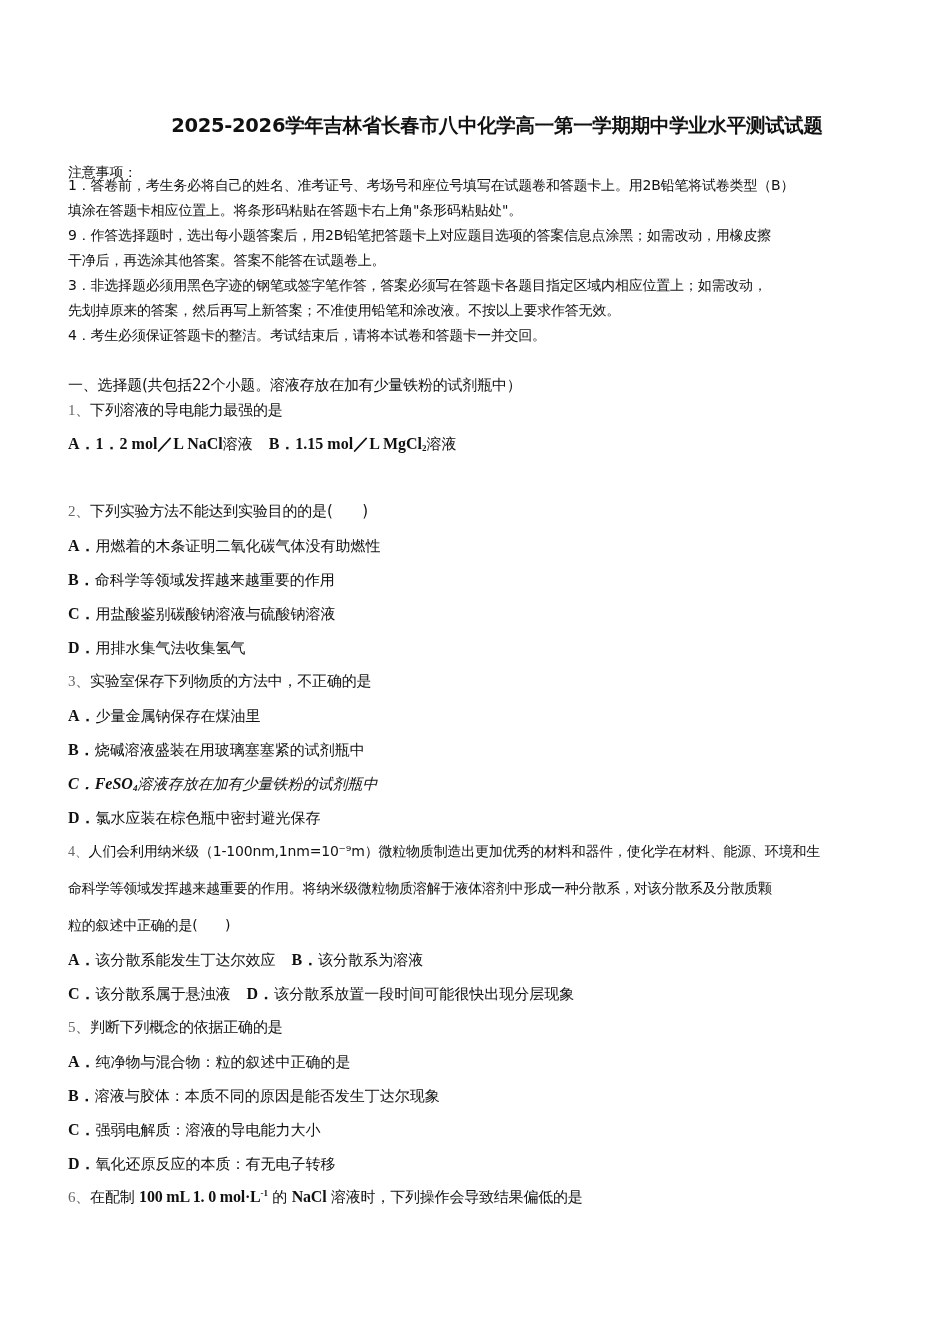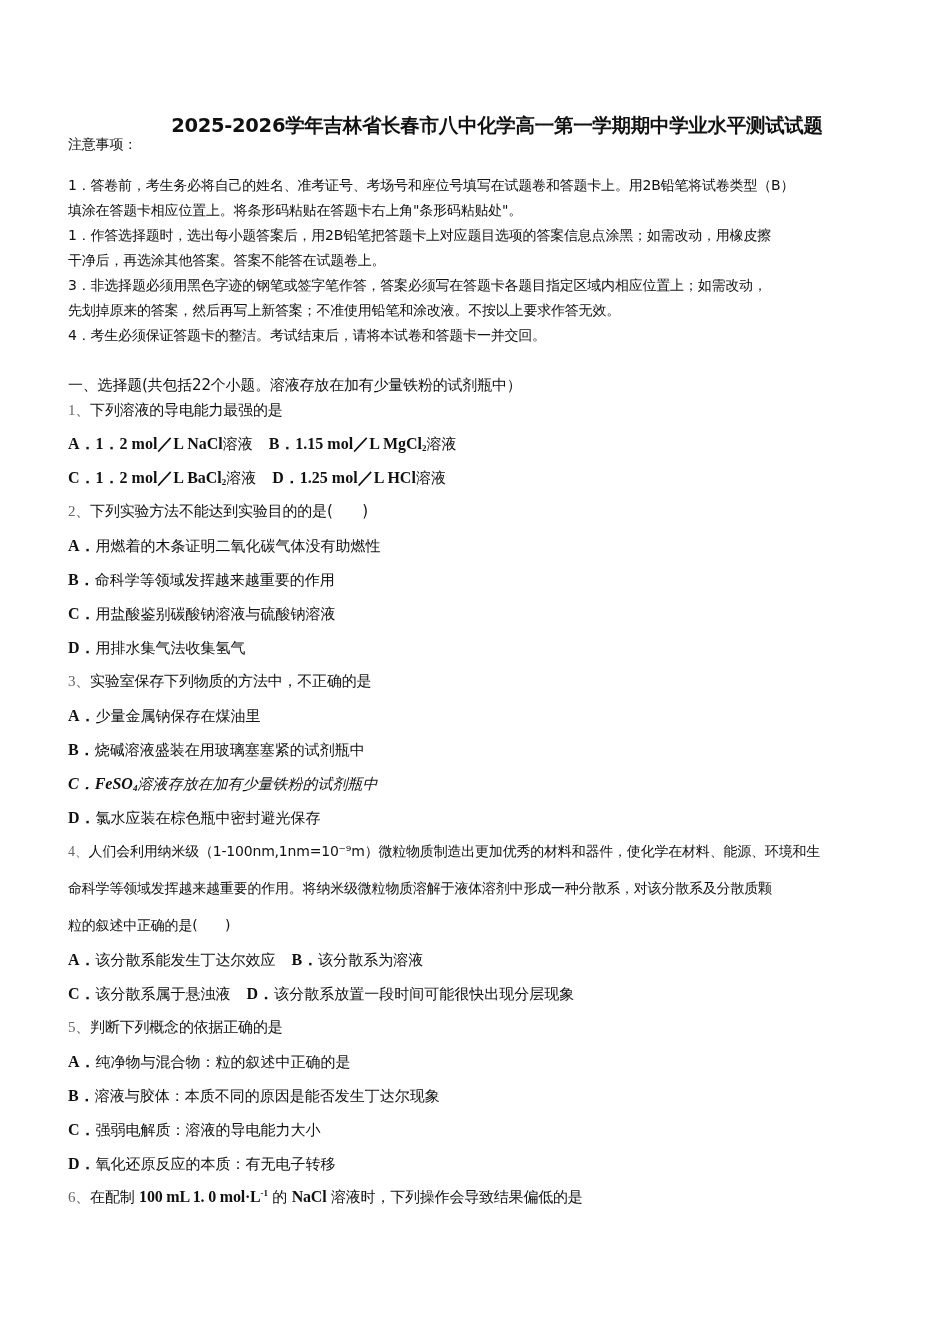--- a/index.html
+++ b/index.html
@@ -19,39 +19,36 @@
   .sup { font-size: 9px; vertical-align: 6px; }
   .gap { display: inline-block; width: 16px; }
 </style>
 </head>
 <body>
 
 <div class="page">
 
   <div class="title">2025-2026学年吉林省长春市八中化学高一第一学期期中学业水平测试试题</div>
 
-  <div class="line notice" style="top:136px;">注意事项：</div>
+  <div class="line notice" style="top:164px;">注意事项：</div>
   <div class="line notice" style="top:177px;">1．答卷前，考生务必将自己的姓名、准考证号、考场号和座位号填写在试题卷和答题卡上。用2B铅笔将试卷类型（B）</div>
   <div class="line notice" style="top:202px;">填涂在答题卡相应位置上。将条形码粘贴在答题卡右上角"条形码粘贴处"。</div>
-  <div class="line notice" style="top:227px;">1．作答选择题时，选出每小题答案后，用2B铅笔把答题卡上对应题目选项的答案信息点涂黑；如需改动，用橡皮擦</div>
+  <div class="line notice" style="top:227px;">9．作答选择题时，选出每小题答案后，用2B铅笔把答题卡上对应题目选项的答案信息点涂黑；如需改动，用橡皮擦</div>
   <div class="line notice" style="top:252px;">干净后，再选涂其他答案。答案不能答在试题卷上。</div>
   <div class="line notice" style="top:277px;">3．非选择题必须用黑色字迹的钢笔或签字笔作答，答案必须写在答题卡各题目指定区域内相应位置上；如需改动，</div>
   <div class="line notice" style="top:302px;">先划掉原来的答案，然后再写上新答案；不准使用铅笔和涂改液。不按以上要求作答无效。</div>
   <div class="line notice" style="top:327px;">4．考生必须保证答题卡的整洁。考试结束后，请将本试卷和答题卡一并交回。</div>
 
   <div class="line q" style="top:376px;">一、选择题(共包括22个小题。溶液存放在加有少量铁粉的试剂瓶中）</div>
 
   <div class="line q" style="top:401px;">
     <span class="qnum">1、</span><span>下列溶液的导电能力最强的是</span>
   </div>
   <div class="line opt" style="top:434px;">
     <span class="b">A．</span><span class="b">1．2 mol／L  NaCl</span><span>溶液</span><span class="gap"></span><span class="b">B．</span><span class="b">1.15 mol／L MgCl</span><span class="b sub">2</span><span>溶液</span>
-  </div>
-  <div class="line opt" style="top:468px;">
-    <span class="b">C．</span><span class="b">1．2 mol／L  BaCl</span><span class="b sub">2</span><span>溶液</span><span class="gap"></span><span class="b">D．</span><span class="b">1.25 mol／L HCl</span><span>溶液</span>
   </div>
 
   <div class="line q" style="top:502px;">
     <span class="qnum">2、</span><span>下列实验方法不能达到实验目的的是(　　)</span>
   </div>
   <div class="line opt" style="top:536px;"><span class="b">A．</span><span>用燃着的木条证明二氧化碳气体没有助燃性</span></div>
   <div class="line opt" style="top:570px;"><span class="b">B．</span><span>命科学等领域发挥越来越重要的作用</span></div>
   <div class="line opt" style="top:604px;"><span class="b">C．</span><span>用盐酸鉴别碳酸钠溶液与硫酸钠溶液</span></div>
   <div class="line opt" style="top:638px;"><span class="b">D．</span><span>用排水集气法收集氢气</span></div>
 

